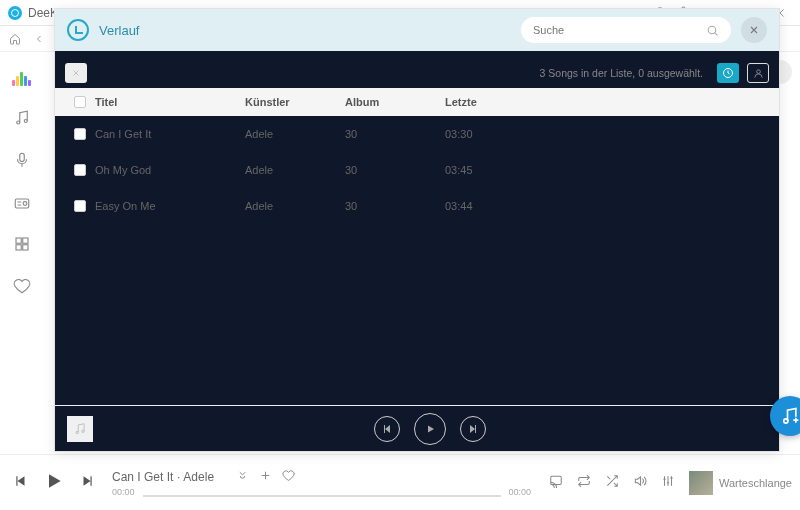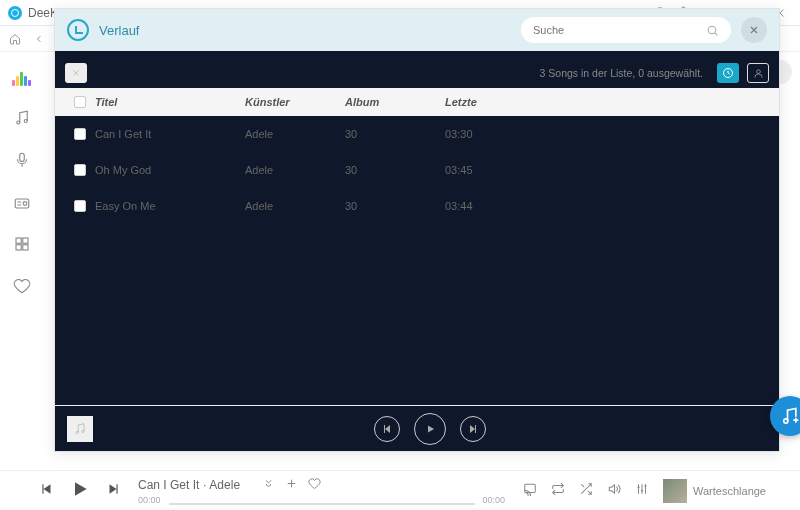--- a/index.html
+++ b/index.html
@@ -19,21 +19,21 @@
   .urlbar .sep { width: 1px; height: 16px; background: #eee; }
   .urlbar .url { color: #999; }
 
   .appbody { position: absolute; top: 52px; left: 0; right: 0; bottom: 0; }
   .leftnav { position: absolute; left: 0; top: 10px; width: 44px; display:flex; flex-direction:column; align-items:center; gap:22px; padding-top:8px;}
   .leftnav .item { width:20px; height:20px; display:flex; align-items:center; justify-content:center; color:#888;}
   .leftnav .item svg { width:18px;height:18px;stroke:#888;fill:none;stroke-width:1.5;}
   .leftnav .brand { width:20px; height:16px; display:flex; gap:1px; align-items:flex-end;}
   .leftnav .brand span{width:3px;border-radius:1px;}
 
-  .playerbar { position:absolute; left:0; right:0; bottom:0; height:40px; border-top:1px solid #eee; display:flex; align-items:center; padding:0 26px; background:#fff;}
+  .playerbar { position:absolute; left:0; right:0; bottom:0; height:56px; border-top:1px solid #eee; display:flex; align-items:center; padding:0 0; background:#fff;}
   .playerbar .pbtns { display:flex; align-items:center; gap:16px; margin-left:14px;}
   .playerbar .pbtns svg{width:14px;height:14px;fill:#555;}
   .playerbar .playbig svg{width:20px;height:20px;}
   .playerbar .track { flex:1; margin:0 18px; }
   .playerbar .trackrow { display:flex; align-items:center; gap:12px; }
   .playerbar .tracktitle { font-size:12px; color:#666; }
   .playerbar .trackicons { display:flex; gap:10px; margin-left:10px;}
   .playerbar .trackicons svg{width:13px;height:13px;stroke:#888;fill:none;stroke-width:1.8;}
   .playerbar .prog { display:flex; align-items:flex-end; gap:8px; margin-top:2px;}
   .playerbar .prog .bar { flex:1; height:2px; background:#ddd;}
@@ -61,21 +61,21 @@
   .modal-toolbar { height:30px; display:flex; align-items:center; padding:0 10px; gap:8px;}
   .modal-toolbar .del{width:22px;height:20px;background:#eee;border-radius:3px;display:flex;align-items:center;justify-content:center;}
   .modal-toolbar .del svg{width:10px;height:10px;stroke:#bbb;fill:none;stroke-width:2;}
   .modal-toolbar .status{margin-left:auto;font-size:10.5px;color:#888;margin-right:6px;}
   .modal-toolbar .chip{width:22px;height:20px;border-radius:3px;display:flex;align-items:center;justify-content:center;}
   .modal-toolbar .chip.blue{background:#1aa8c9;}
   .modal-toolbar .chip.blue svg{stroke:#fff;width:12px;height:12px;fill:none;stroke-width:2;}
   .modal-toolbar .chip.gray{border:1px solid #ddd;}
   .modal-toolbar .chip.gray svg{stroke:#999;width:11px;height:11px;fill:none;stroke-width:1.8;}
 
-  .thead { display:flex; align-items:center; padding:8px 10px; background:#f5f5f5; font-size:11px; color:#555; font-weight:600;font-style:italic;}
+  .thead { display:flex; align-items:center; padding:8px 10px; background:#f5f5f5; font-size:11px; color:#555; font-weight:600;}
   .col-check{width:30px;display:flex;align-items:center;justify-content:center;}
   .col-title{width:150px;}
   .col-artist{width:100px;}
   .col-album{width:100px;}
   .col-dur{width:80px;}
   .cbox{width:12px;height:12px;border:1px solid #ccc;border-radius:2px;background:#fff;}
   .trow { display:flex; align-items:center; padding:12px 10px; font-size:11px; color:#666; }
 
   .modal-footer { position:absolute; left:0; right:0; bottom:0; height:46px; border-top:1px solid #eee; display:flex; align-items:center; padding:0 12px;}
   .modal-footer .note{width:26px;height:26px;background:#f0f0f0;display:flex;align-items:center;justify-content:center;}

